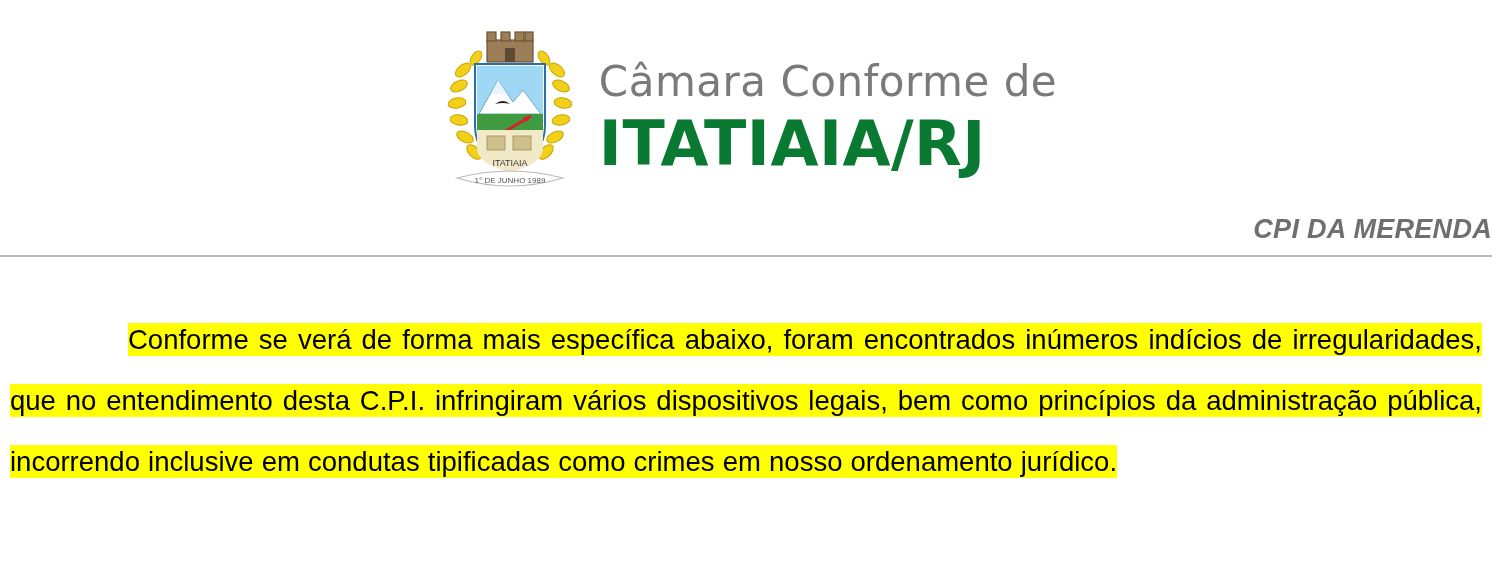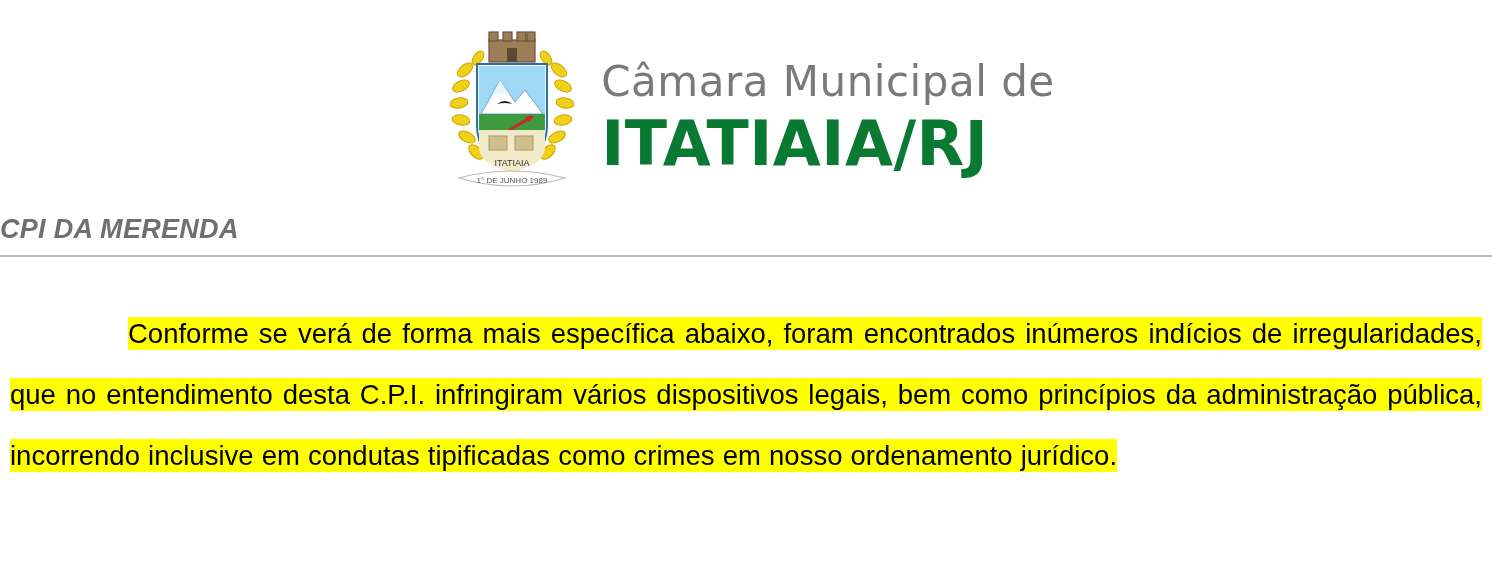--- a/index.html
+++ b/index.html
@@ -58,38 +58,38 @@
     font-size: 62px;
     color: #0a7a32;
     font-weight: bold;
     letter-spacing: 0.5px;
     line-height: 1.05;
     margin-top: 6px;
     font-family: "DejaVu Sans", sans-serif;
   }
 
   .subtitle {
-    text-align: left;
+    text-align: right;
     font-size: 27px;
     font-style: italic;
     font-weight: bold;
     color: #6f6f6f;
     margin-top: 6px;
     letter-spacing: 0.3px;
   }
 
   .rule {
     margin-top: 10px;
     border-top: 2px solid #b8b8b8;
     width: 100%;
   }
 
   
   .content {
-    padding: 18px 10px 0 10px;
+    padding: 24px 10px 0 10px;
   }
 
   .para {
     font-size: 27.5px;
     line-height: 2.22;
     text-align: justify;
     text-indent: 118px;
     color: #000000;
     word-spacing: 0.5px;
   }
@@ -160,21 +160,21 @@
         <rect x="52" y="118" width="18" height="14" fill="#cfc08b" stroke="#a89a68"></rect>
         <rect x="78" y="118" width="18" height="14" fill="#cfc08b" stroke="#a89a68"></rect>
         <text x="75" y="148" font-size="9" text-anchor="middle" font-family="Liberation Sans, sans-serif" fill="#333333">ITATIAIA</text>
 
         <path d="M22 160 Q75 146 128 160 Q75 176 22 160 Z" fill="#ffffff" stroke="#b9b9b9" stroke-width="1.2"></path>
         <text x="75" y="165" font-size="8" text-anchor="middle" font-family="Liberation Sans, sans-serif" fill="#555555">1° DE JUNHO 1989</text>
       </svg>
     </div>
 
     <div class="title-block">
-      <div class="title-line1">Câmara Municipal de</div>
+      <div class="title-line1">Câmara Conforme de</div>
       <div class="title-line2">ITATIAIA/RJ</div>
     </div>
   </div>
 
   <div class="subtitle">CPI DA MERENDA</div>
 
   <div class="rule"></div>
 
   <div class="content">
     <p class="para"><span class="hl">Conforme se verá de forma mais específica abaixo, foram encontrados inúmeros indícios de irregularidades, que no entendimento desta C.P.I. infringiram vários dispositivos legais, bem como princípios da administração pública, incorrendo inclusive em condutas tipificadas como crimes em nosso ordenamento jurídico.</span></p>

